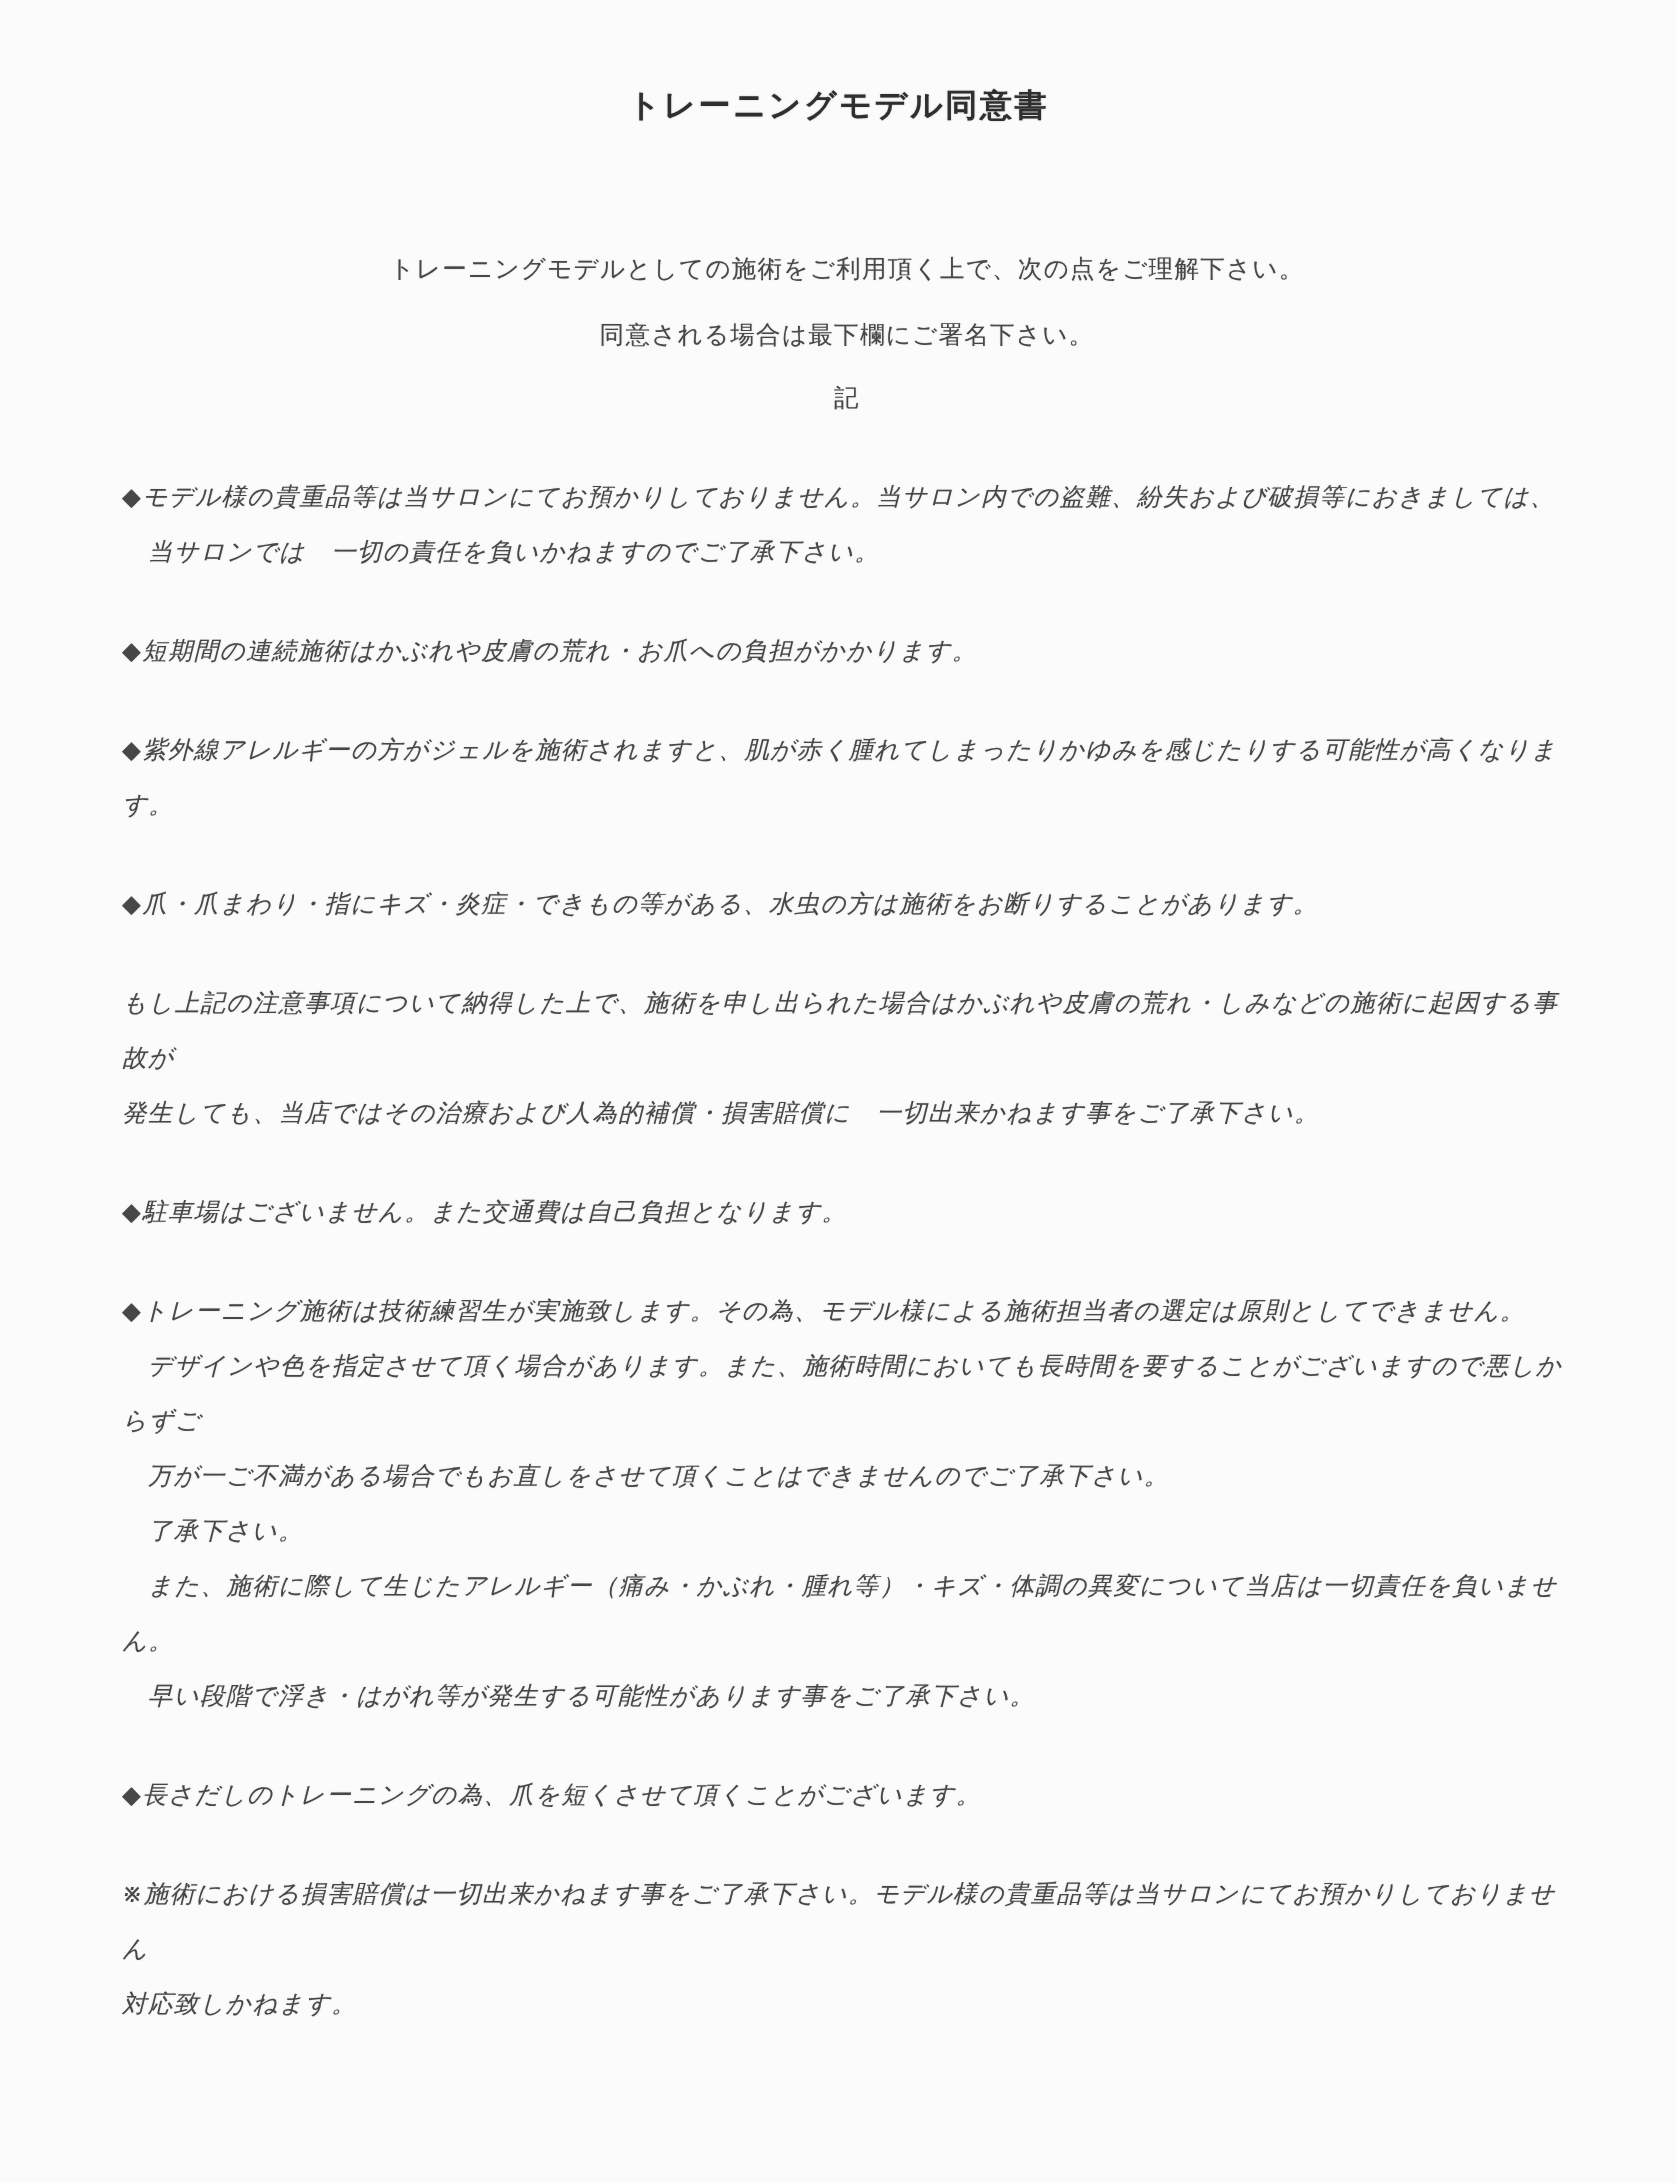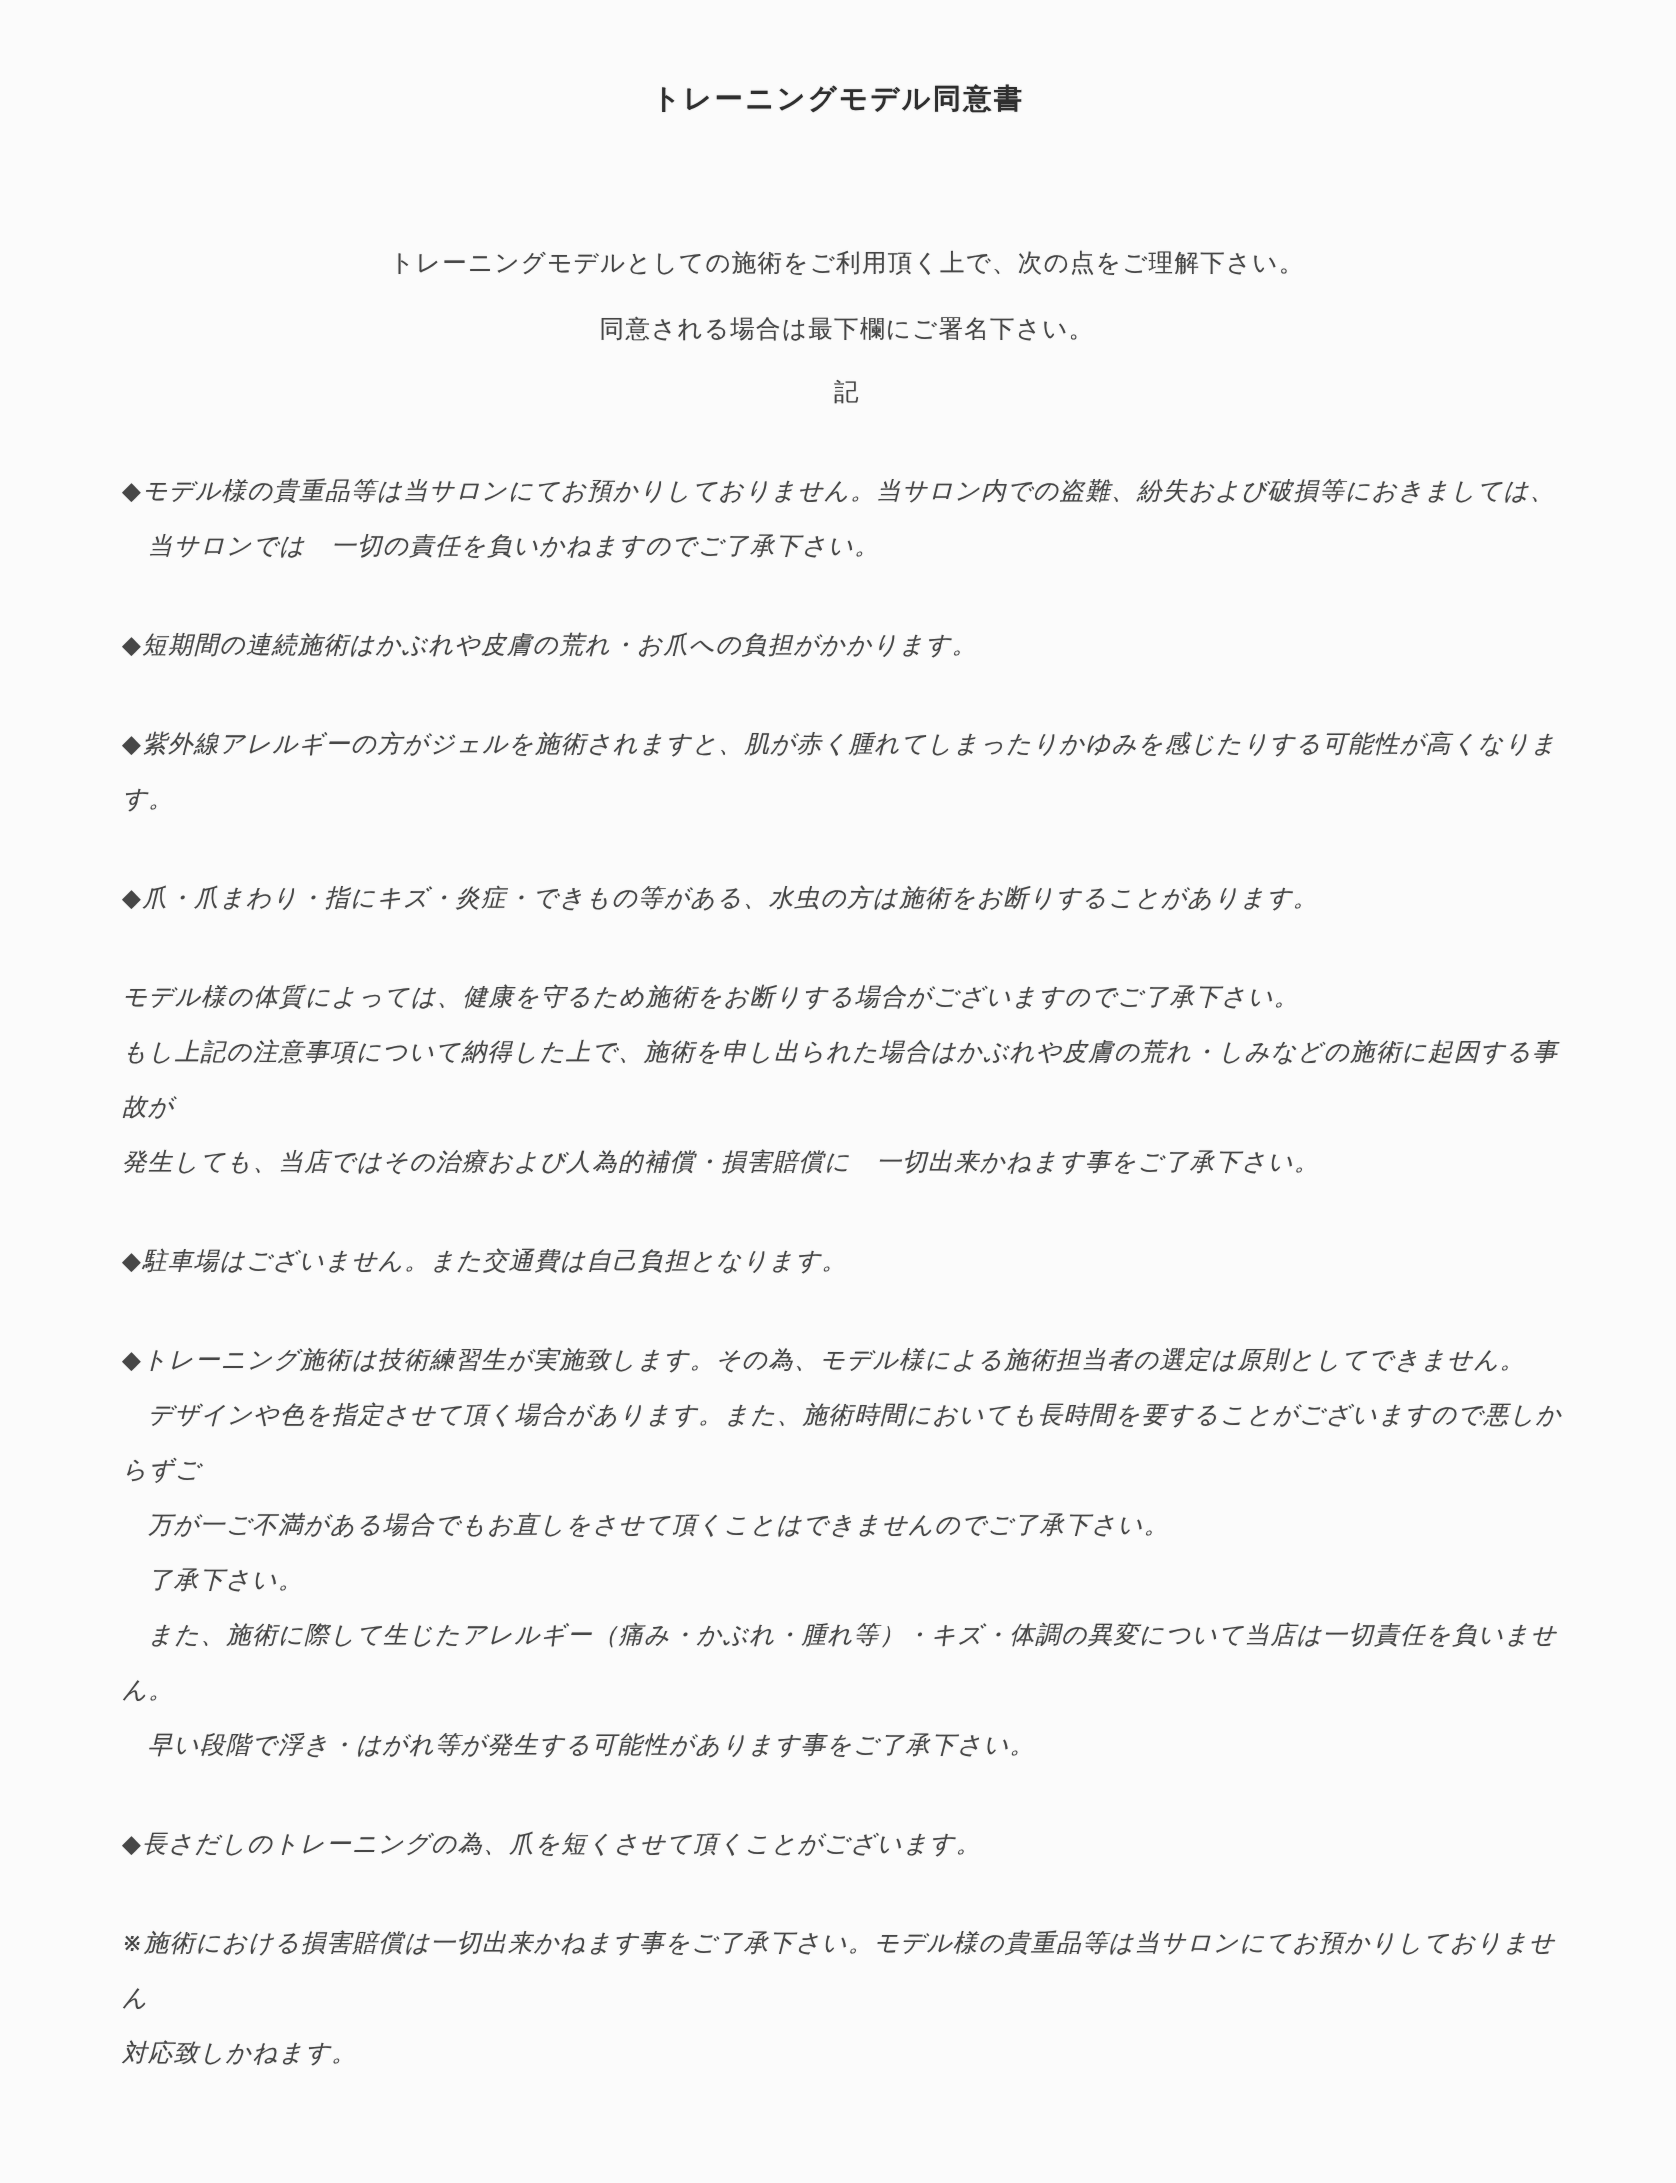--- a/index.html
+++ b/index.html
@@ -21,24 +21,24 @@
     overflow:hidden;
     color:var(--text);
     font-size:24.5px;
     letter-spacing:1.3px;
     text-shadow:0 0 1.3px rgba(70,70,70,.35);
   }
   .content{
     padding:0 105px 0 122px;
   }
   .title{
-    margin:12px auto;
+    margin:18px auto;
     padding-top:65px;
     text-align:center;
-    font-size:28px;
+    font-size:32px;
     line-height:44px;
     letter-spacing:2.6px;
     color:var(--dark);
     font-weight:bold;
     text-shadow:0 0 1.7px rgba(40,40,40,.35);
   }
   .intro{
     margin-top:109px;
   }
   .intro .line{
@@ -82,21 +82,20 @@
         <div class="para">
           <div class="line">◆短期間の連続施術はかぶれや皮膚の荒れ・お爪への負担がかかります。</div>
         </div>
         <div class="para">
           <div class="line">◆紫外線アレルギーの方がジェルを施術されますと、肌が赤く腫れてしまったりかゆみを感じたりする可能性が高くなります。</div>
         </div>
         <div class="para">
           <div class="line">◆爪・爪まわり・指にキズ・炎症・できもの等がある、水虫の方は施術をお断りすることがあります。</div>
         </div>
         <div class="para">
-          <div class="line">モデル様の体質によっては、健康を守るため施術をお断りする場合がございますのでご了承下さい。</div>
           <div class="line">もし上記の注意事項について納得した上で、施術を申し出られた場合はかぶれや皮膚の荒れ・しみなどの施術に起因する事故が</div>
           <div class="line">発生しても、当店ではその治療および人為的補償・損害賠償に　一切出来かねます事をご了承下さい。</div>
         </div>
         <div class="para">
           <div class="line">◆駐車場はございません。また交通費は自己負担となります。</div>
         </div>
         <div class="para">
           <div class="line">◆トレーニング施術は技術練習生が実施致します。その為、モデル様による施術担当者の選定は原則としてできません。</div>
           <div class="line">　デザインや色を指定させて頂く場合があります。また、施術時間においても長時間を要することがございますので悪しからずご</div>
           <div class="line">　万が一ご不満がある場合でもお直しをさせて頂くことはできませんのでご了承下さい。</div>

